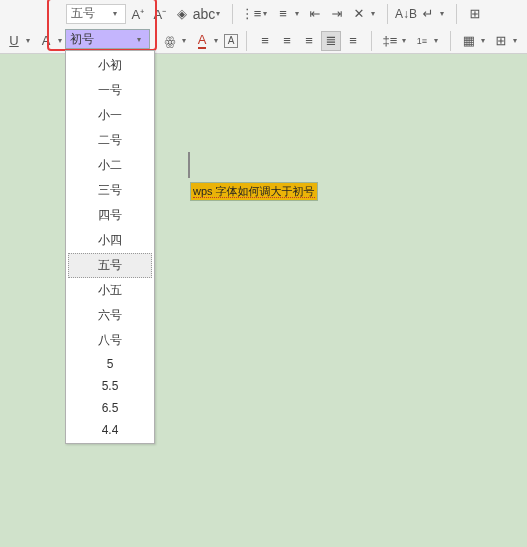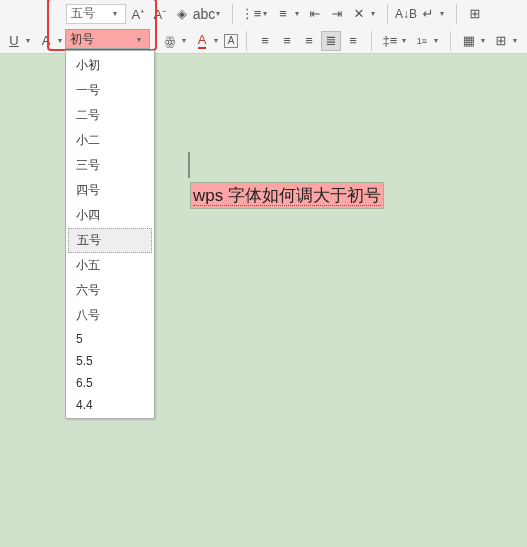--- a/index.html
+++ b/index.html
@@ -46,21 +46,21 @@
     padding: 1px 4px;
     display: flex;
     align-items: center;
     justify-content: space-between;
     color: #555;
   }
   .font-size-input-active {
     width: 85px;
     height: 20px;
     border: 1px solid #9aa;
-    background: #fca5a5;
+    background: #c4b5fd;
     font-size: 12px;
     padding: 1px 4px;
     display: flex;
     align-items: center;
     justify-content: space-between;
     color: #333;
     position: absolute;
     left: 65px;
     top: 29px;
   }
@@ -78,34 +78,35 @@
     background: #fff;
     border: 1px solid #b0b0b0;
     box-shadow: 1px 1px 2px rgba(0,0,0,0.15);
     padding: 2px 0;
   }
   .dropdown-item {
     padding: 4px 10px;
     font-size: 12px;
     color: #333;
     cursor: default;
+    text-align: center;
   }
   .dropdown-item.selected {
     background: #eee;
     border: 1px dotted #999;
     margin: 0 2px;
     padding: 3px 8px;
   }
   .highlight-text {
     position: absolute;
     left: 190px;
     top: 182px;
-    background: #fca5a5;
+    background: #eab308;
     color: #222;
-    font-size: 17px;
+    font-size: 11px;
     padding: 1px 2px;
     border: 1px solid #9db497;
   }
   .cursor-caret {
     position: absolute;
     left: 188px;
     top: 152px;
     width: 1px;
     height: 26px;
     border-left: 2px solid #888;
@@ -181,20 +182,21 @@
     <span>初号</span>
     <span class="drop-ar">▾</span>
   </div>
 </div>
 
 <div class="red-callout" style="left:47px; top:-2px; width:110px; height:53px;"></div>
 
 <div class="dropdown">
     <div class="dropdown-item">小初</div>
     <div class="dropdown-item">一号</div>
+    <div class="dropdown-item">小一</div>
     <div class="dropdown-item">二号</div>
     <div class="dropdown-item">小二</div>
     <div class="dropdown-item">三号</div>
     <div class="dropdown-item">四号</div>
     <div class="dropdown-item">小四</div>
     <div class="dropdown-item selected">五号</div>
     <div class="dropdown-item">小五</div>
     <div class="dropdown-item">六号</div>
     <div class="dropdown-item">八号</div>
     <div class="dropdown-item">5</div>

